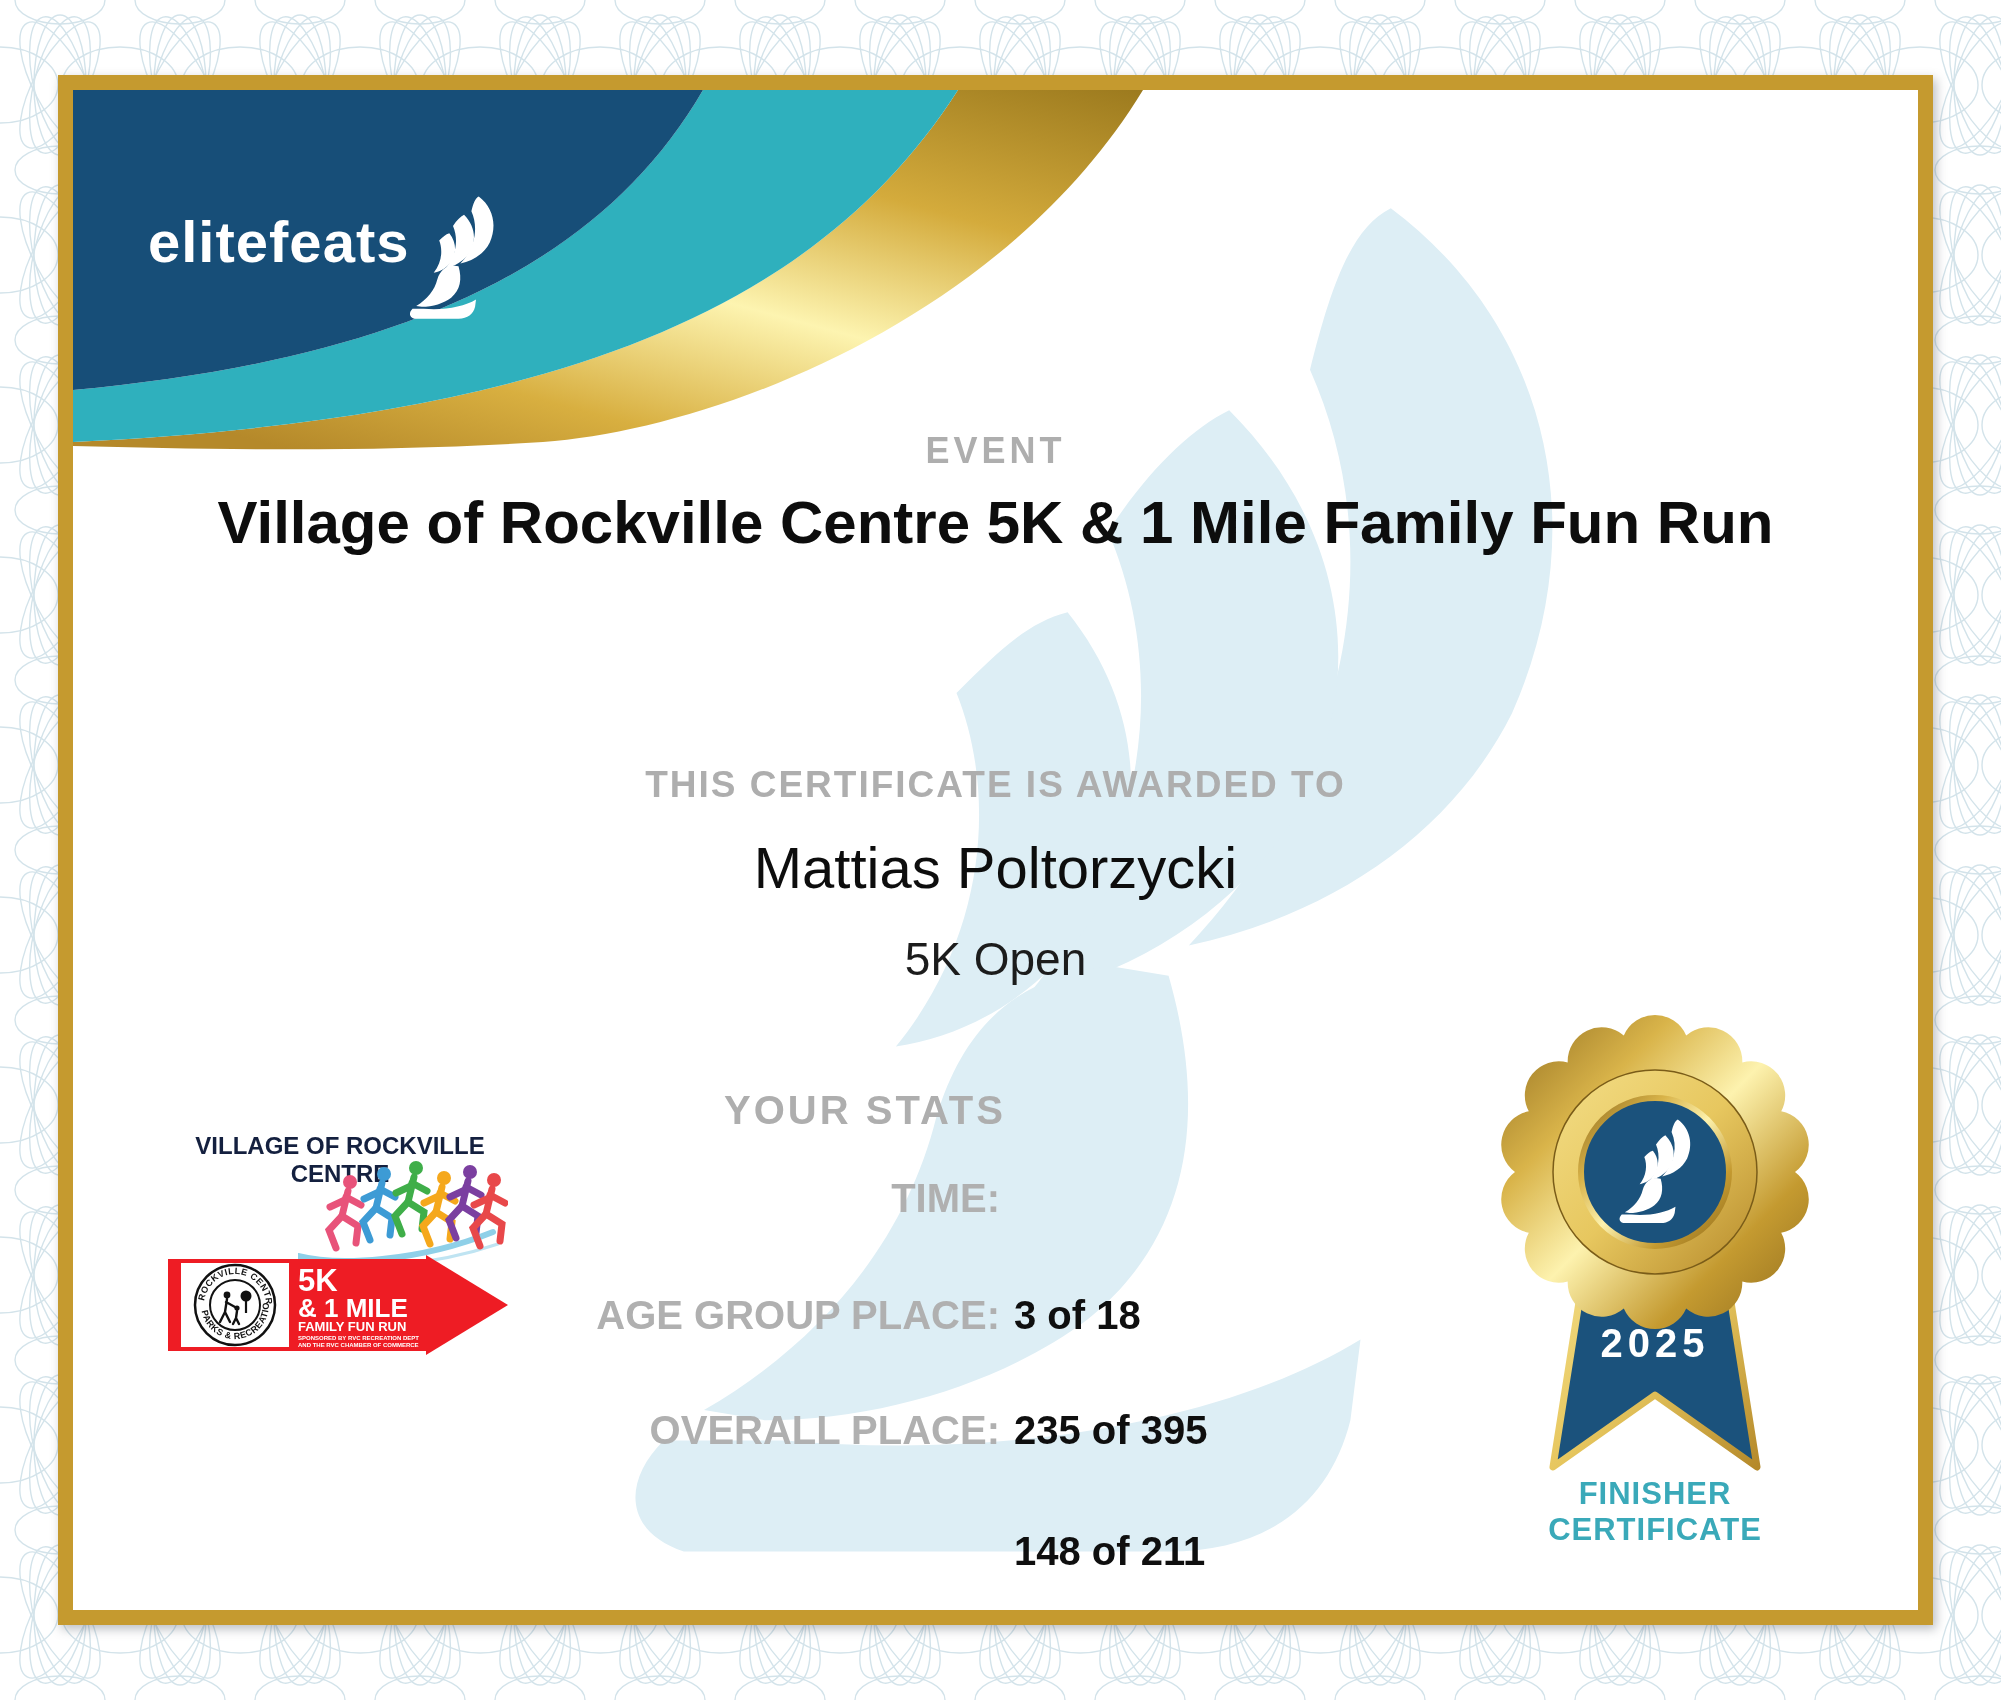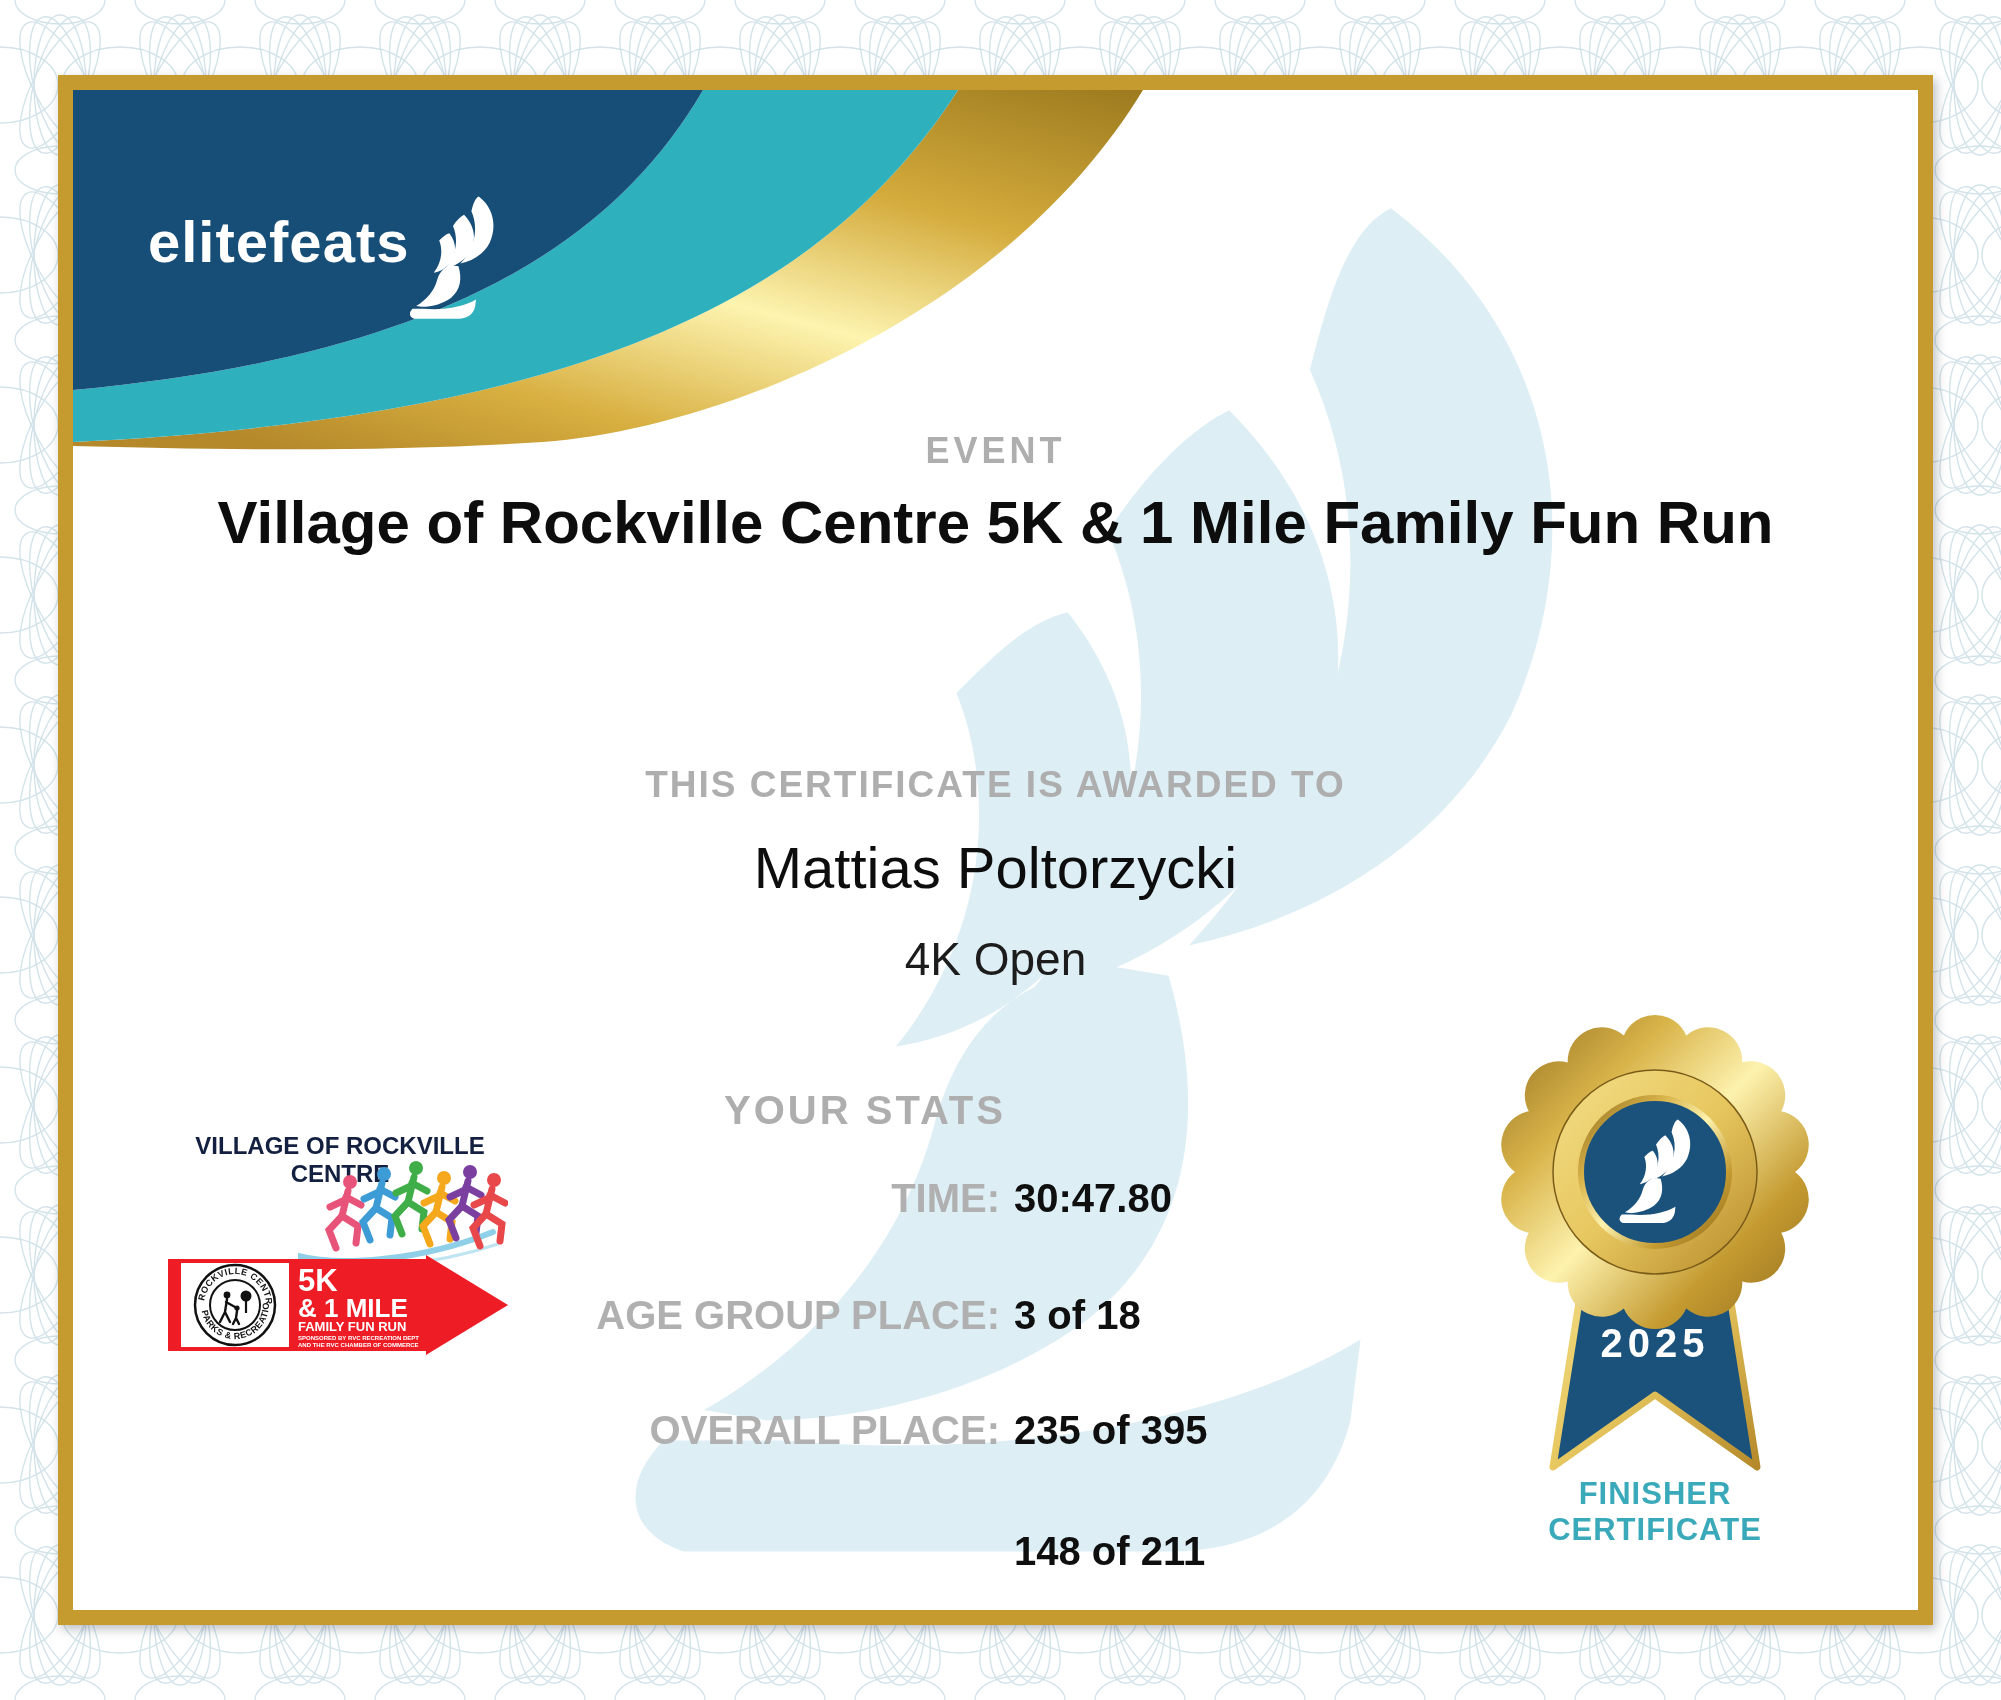--- a/index.html
+++ b/index.html
@@ -122,28 +122,27 @@
 
     <div class="brand">elitefeats</div>
     <svg class="brand-foot" viewBox="0 0 100 140">
       <use href="#wingfoot" fill="#ffffff"></use>
     </svg>
 
     <div class="center-col lbl-gray" id="event-label" style="position:absolute;">EVENT</div>
     <div class="center-col" id="event-title" style="position:absolute;">Village of Rockville Centre 5K &amp; 1 Mile Family Fun Run</div>
     <div class="center-col lbl-gray" id="awarded-line" style="position:absolute;">THIS CERTIFICATE IS AWARDED TO</div>
     <div class="center-col" id="recipient-name" style="position:absolute;">Mattias Poltorzycki</div>
-    <div class="center-col" id="division" style="position:absolute;">4K Open</div>
+    <div class="center-col" id="division" style="position:absolute;">5K Open</div>
 
     <div class="lbl-gray" id="stats-heading">YOUR STATS</div>
 
     <div class="stats-grid">
       <div class="stat-row" style="top:0;">
         <div class="stat-label">TIME:</div>
-        <div class="stat-value">30:47.80</div>
       </div>
       <div class="stat-row" style="top:117px;">
         <div class="stat-label">AGE GROUP PLACE:</div>
         <div class="stat-value">3 of 18</div>
       </div>
       <div class="stat-row" style="top:232px;">
         <div class="stat-label">OVERALL PLACE:</div>
         <div class="stat-value">235 of 395</div>
       </div>
       <div class="stat-row" style="top:353px;">

